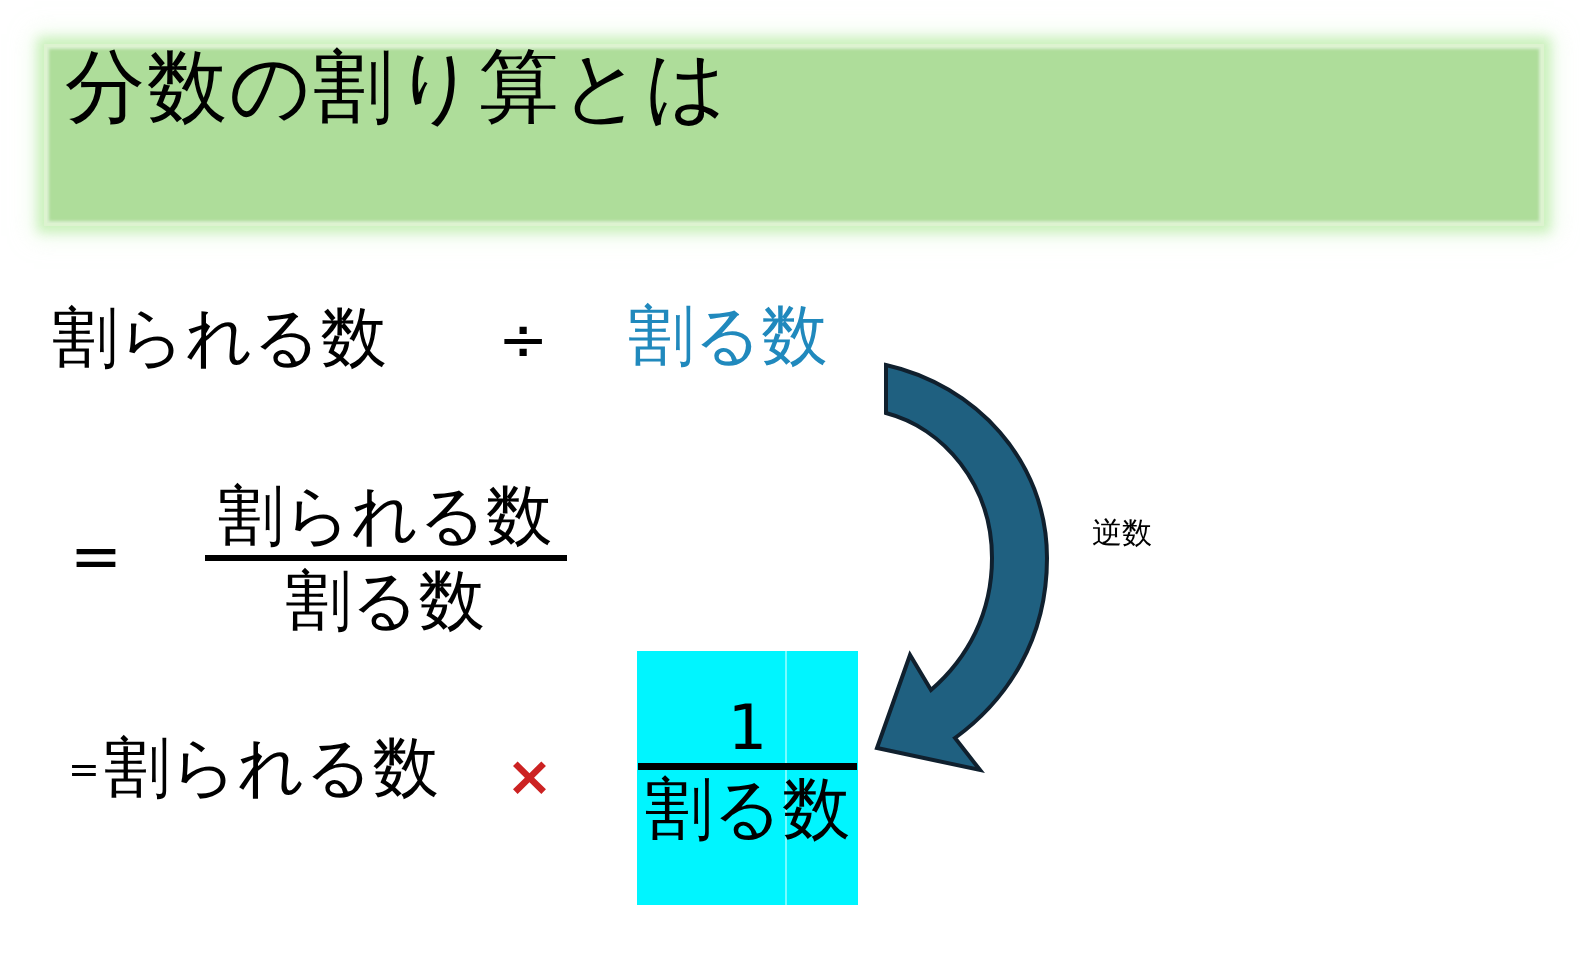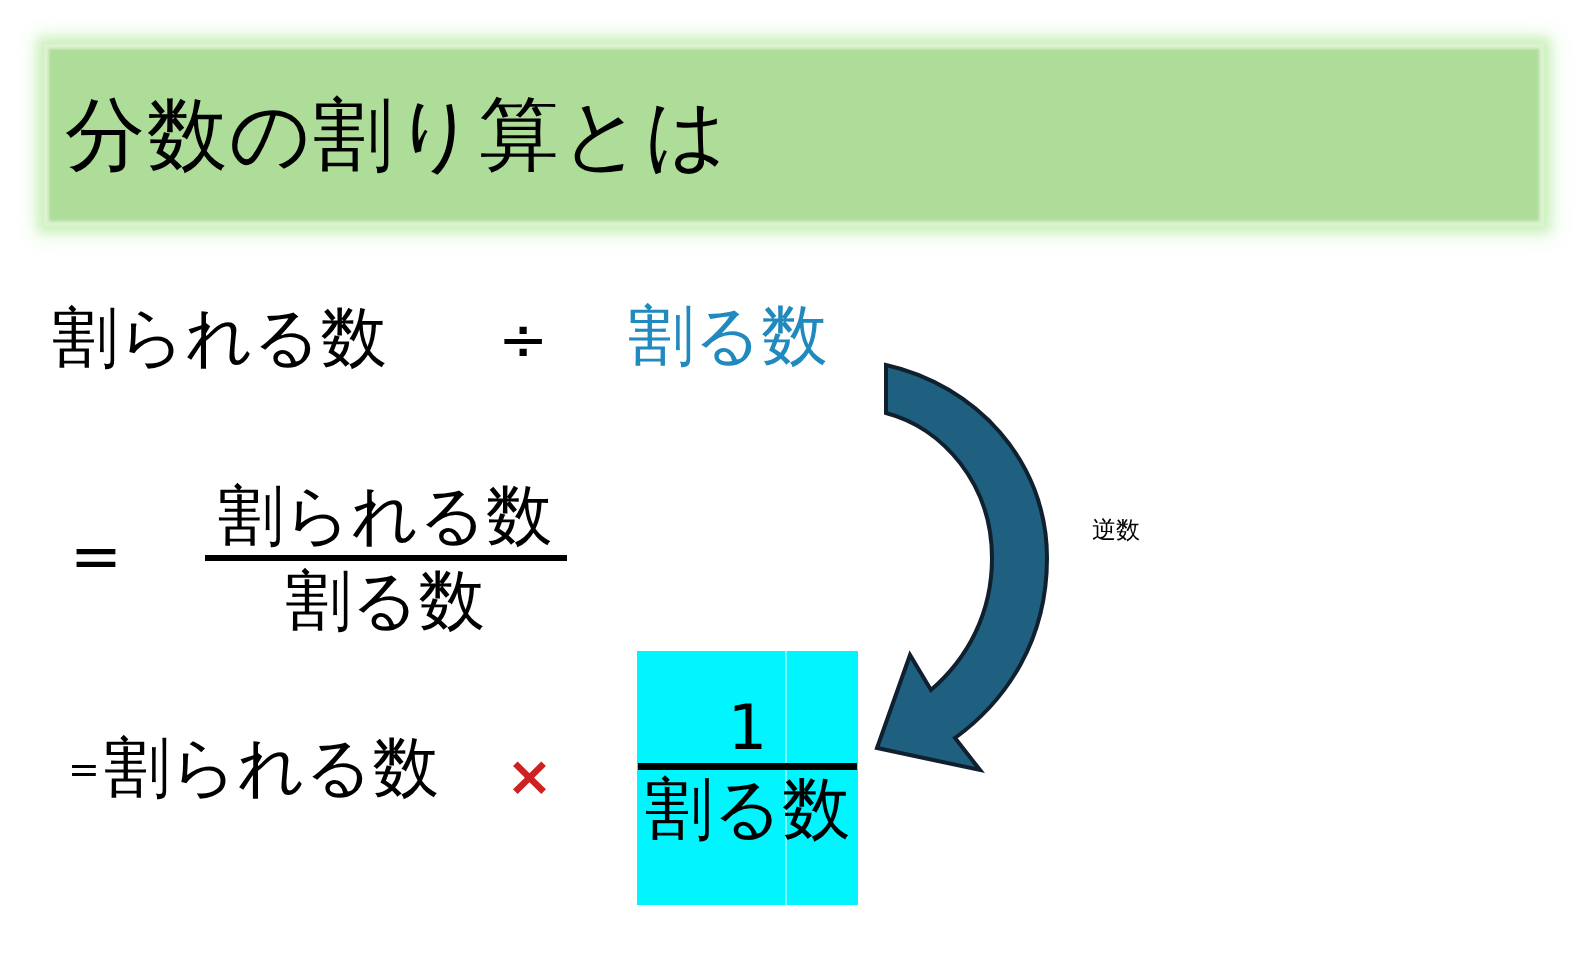--- a/index.html
+++ b/index.html
@@ -24,21 +24,21 @@
     width: 1500px;
     height: 182px;
     box-sizing: border-box;
     background: #aedd9a;
     border: 3px solid #ddf3d0;
     box-shadow:
       0 0 10px 6px rgba(200, 240, 185, 0.95),
       0 0 22px 10px rgba(215, 245, 205, 0.55),
       inset 0 0 3px 2px rgba(255, 255, 255, 0.55);
     display: flex;
-    align-items: center;
+    align-items: flex-start;
   }
   #title-text {
     font-family: "DejaVu Sans", "Liberation Sans", sans-serif;
     font-size: 80px;
     line-height: 1;
     letter-spacing: 2px;
     color: #000000;
     padding-left: 18px;
     white-space: nowrap;
   }
@@ -137,21 +137,21 @@
     width: 230px;
     height: 440px;
   }
 
   
   #reciprocal-label {
     position: absolute;
     left: 1092px;
     top: 518px;
     font-family: "DejaVu Sans", "Liberation Sans", sans-serif;
-    font-size: 24px;
+    font-size: 30px;
     line-height: 1;
     color: #000000;
     white-space: nowrap;
   }
 </style>
 </head>
 <body>
 
 <div id="title-banner">
   <div id="title-text">分数の割り算とは</div>

